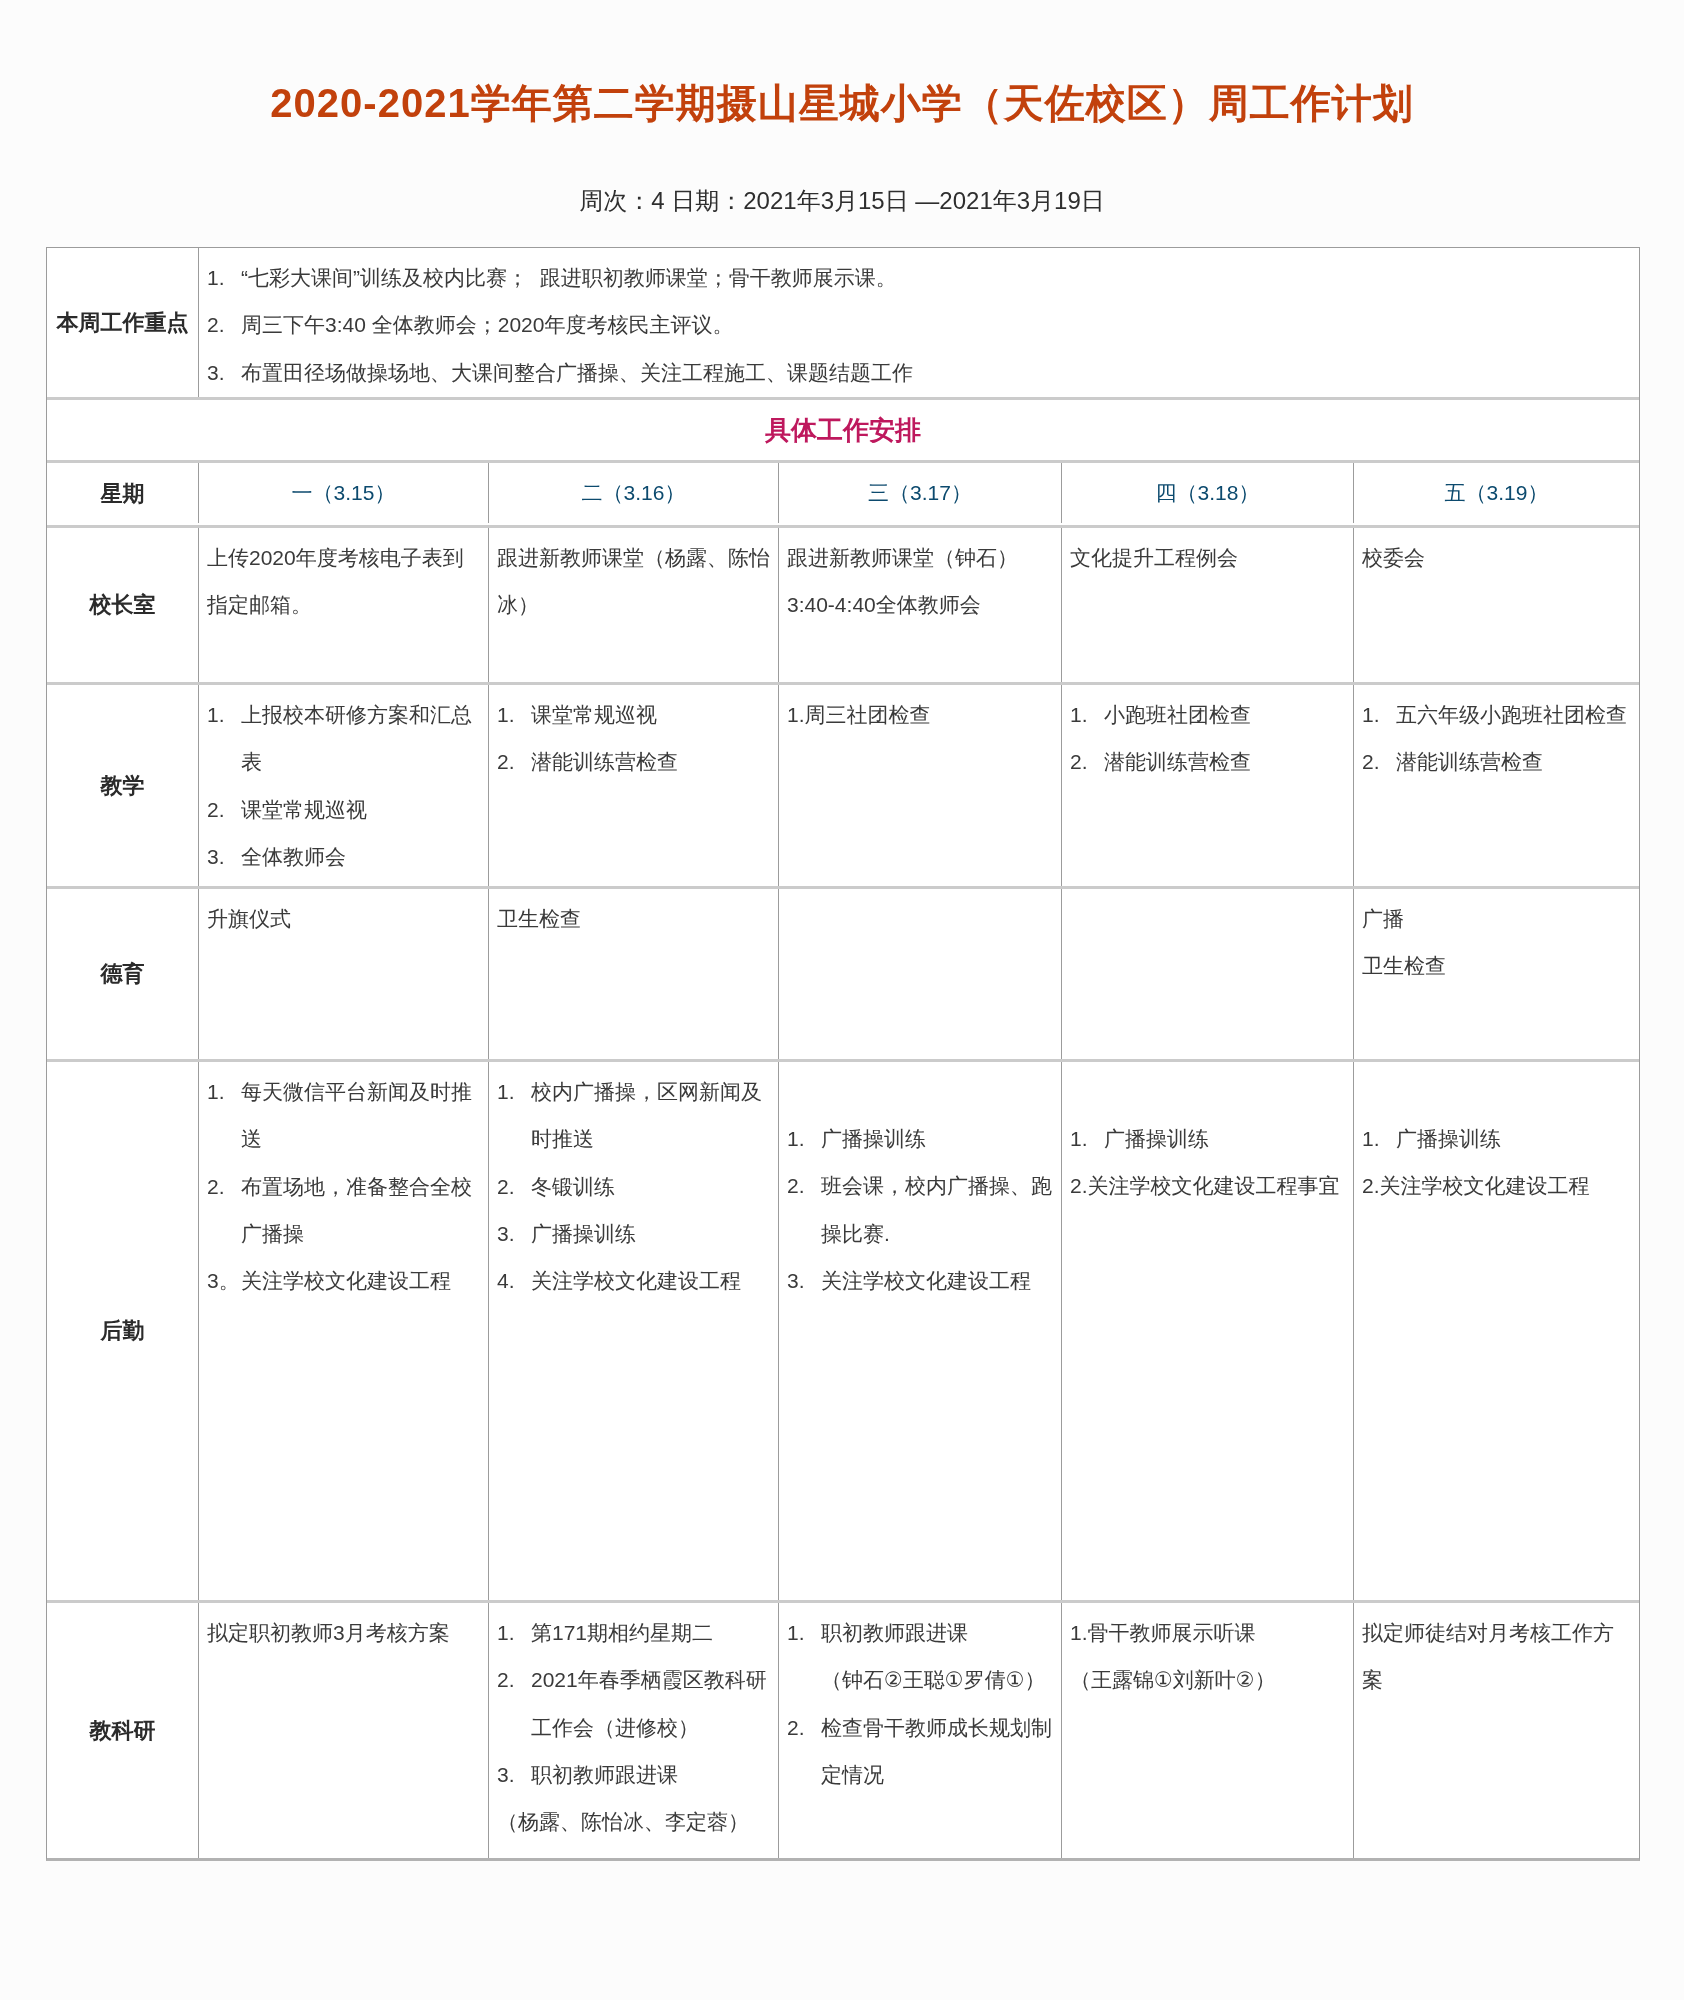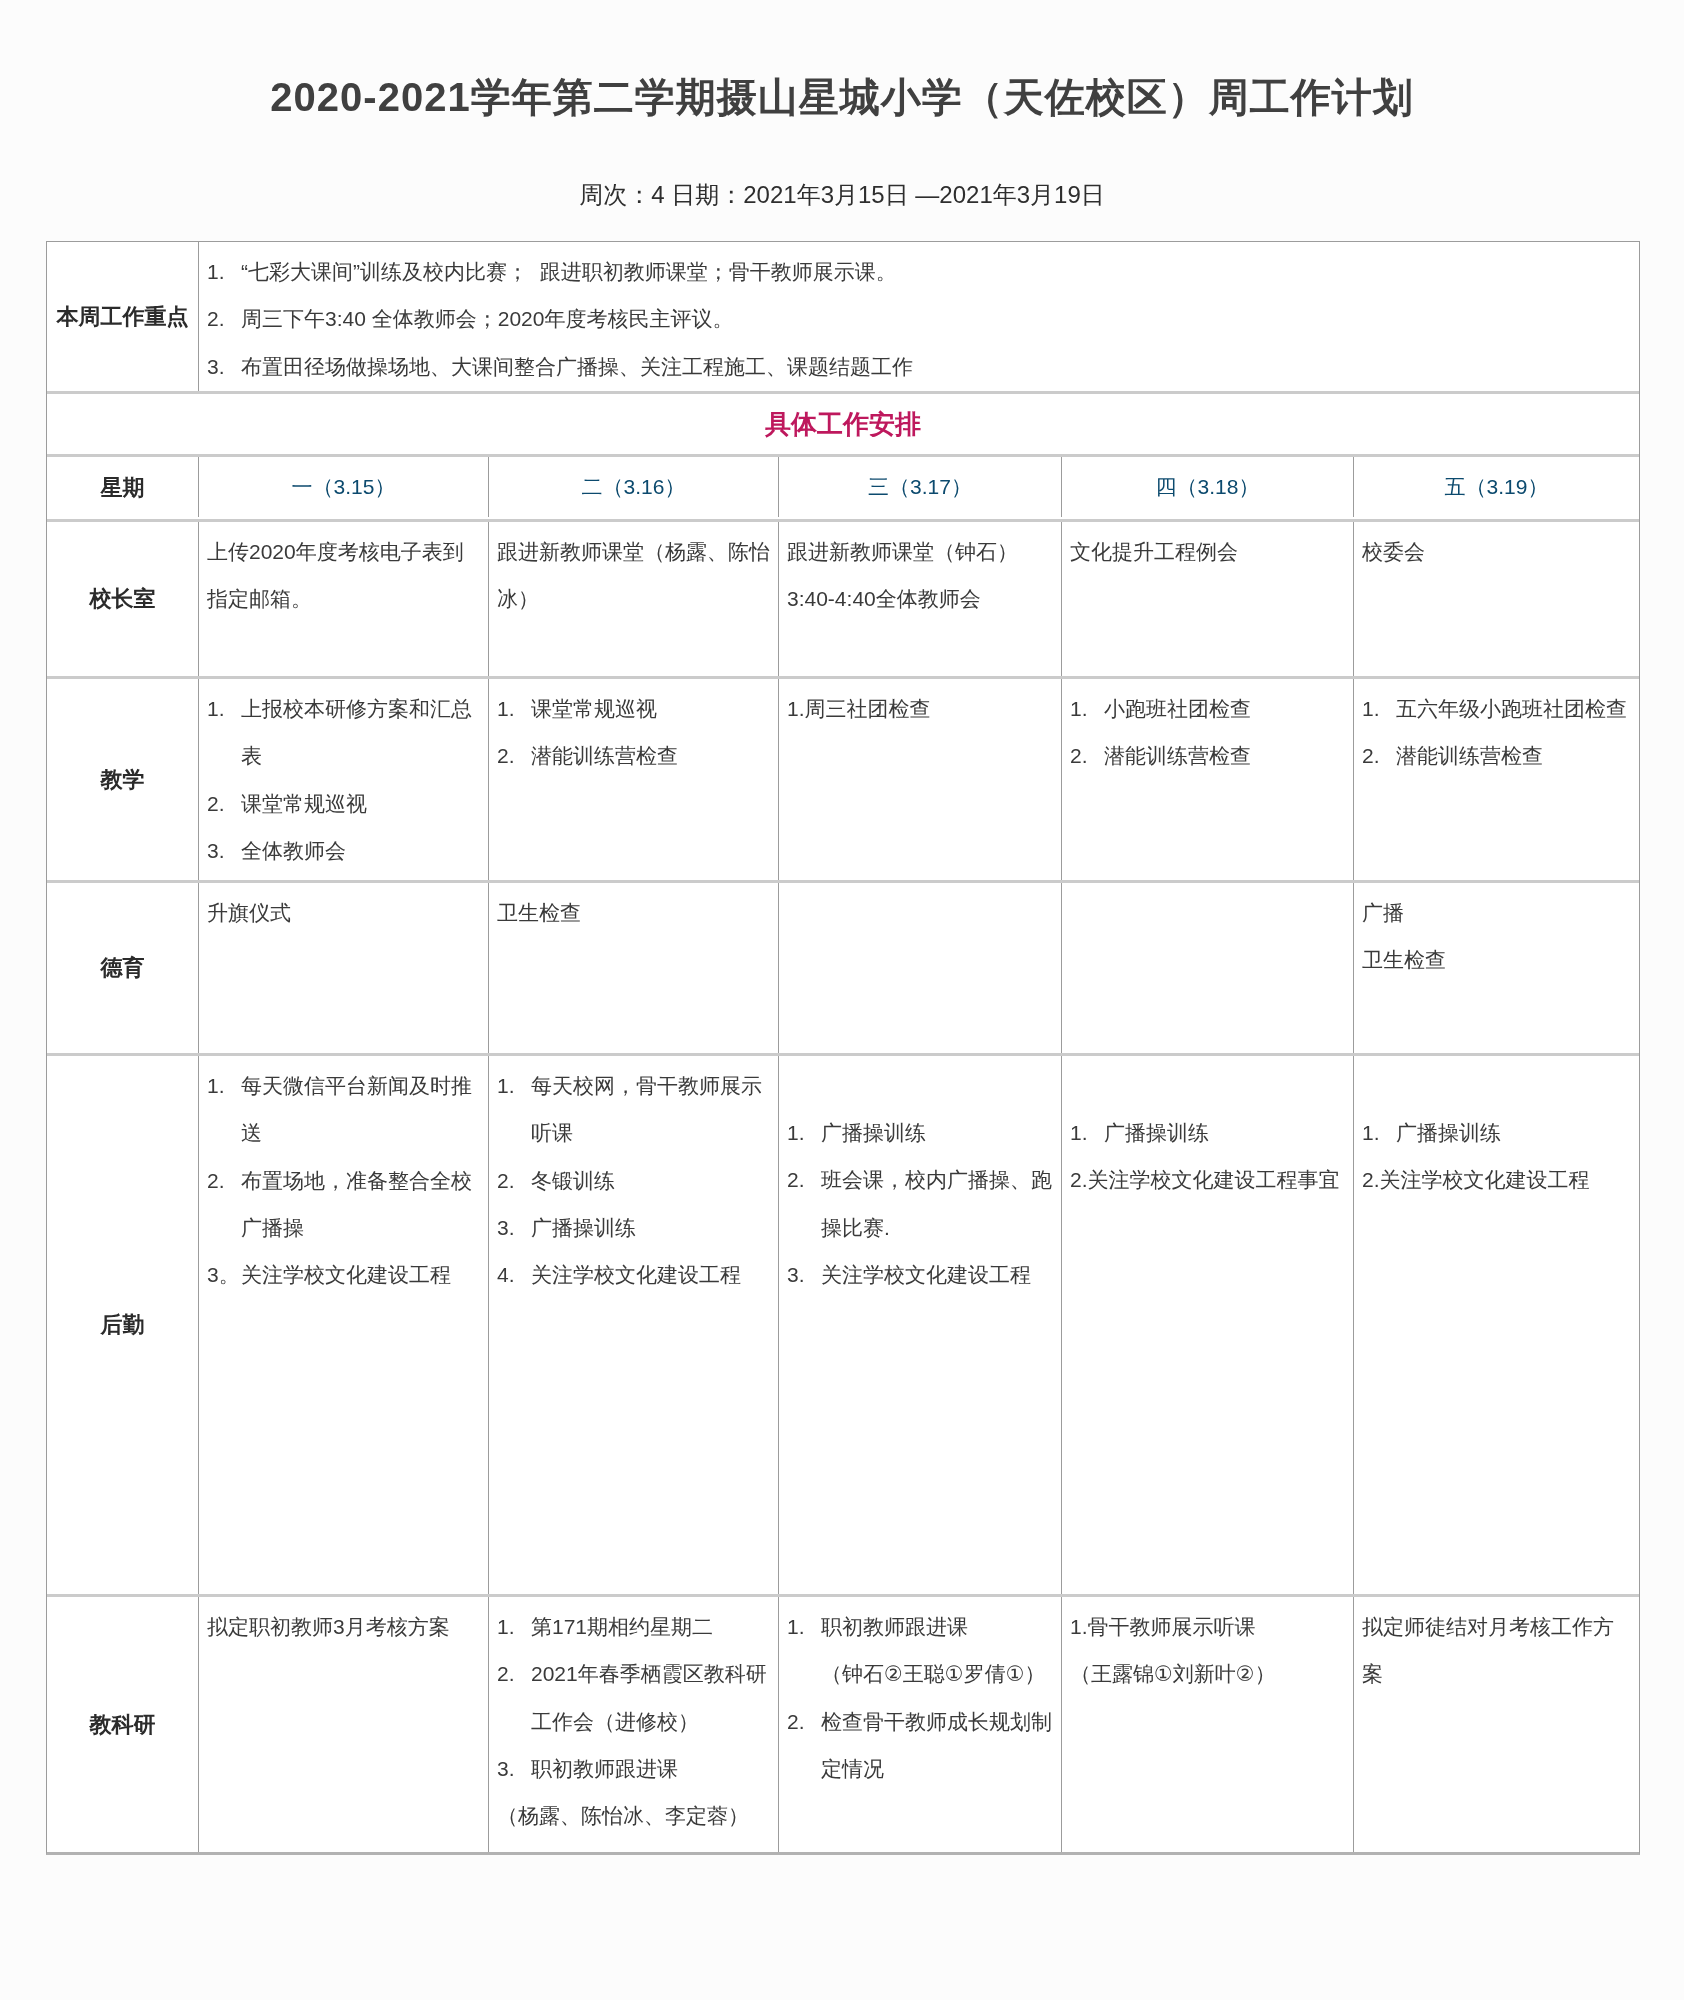--- a/index.html
+++ b/index.html
@@ -7,25 +7,25 @@
     background:#fcfcfc;
     font-family:"Liberation Sans","DejaVu Sans",sans-serif;
     color:#3a3a3a;
     width:1684px;
     min-height:2000px;
     box-sizing:border-box;
     padding-top:70px;
   }
   .page{width:1592px;margin:0 auto;}
   h1.title{
-    margin:0;
+    margin:6px;
     text-align:center;
     font-size:40px;
     font-weight:bold;
-    color:#404040;
+    color:#c2410c;
     letter-spacing:1px;
   }
   .subtitle{
     margin-top:54px;
     text-align:center;
     font-size:24px;
     color:#2e2e2e;
   }
   .tbl{
     margin-top:30px;
@@ -238,21 +238,21 @@
             <span class="txt">布置场地，准备整合全校广播操</span>
           </div>
           <div class="li">
             <span class="num">3。</span>
             <span class="txt">关注学校文化建设工程</span>
           </div>
         </div>
       <div class="cell content">
           <div class="li">
             <span class="num">1.</span>
-            <span class="txt">每天校网，骨干教师展示听课</span>
+            <span class="txt">校内广播操，区网新闻及时推送</span>
           </div>
           <div class="li">
             <span class="num">2.</span>
             <span class="txt">冬锻训练</span>
           </div>
           <div class="li">
             <span class="num">3.</span>
             <span class="txt">广播操训练</span>
           </div>
           <div class="li">

